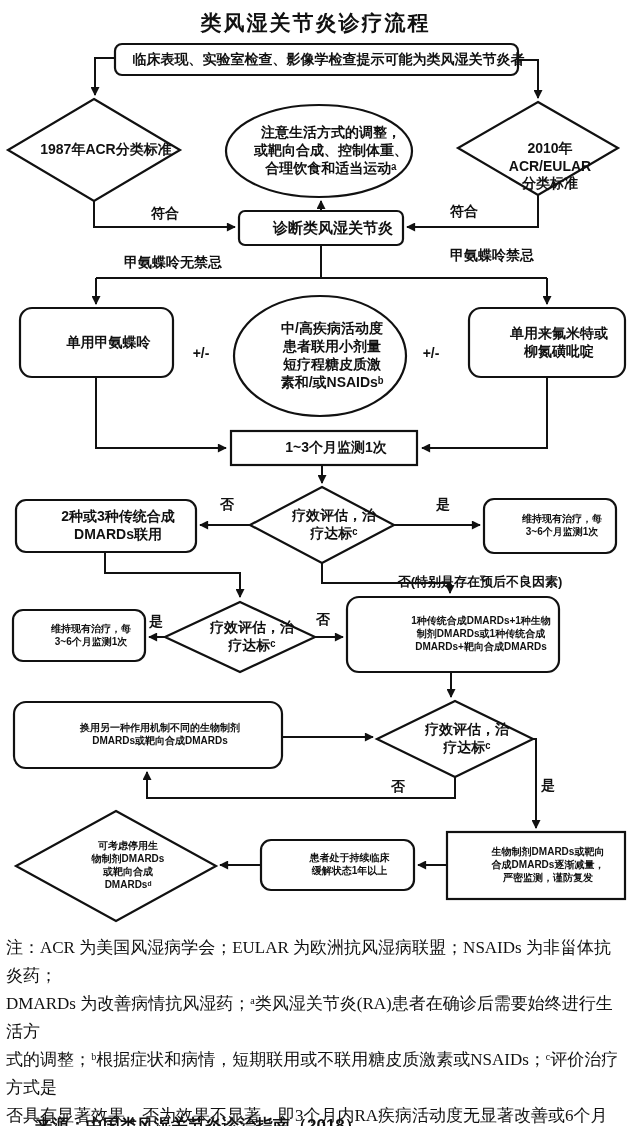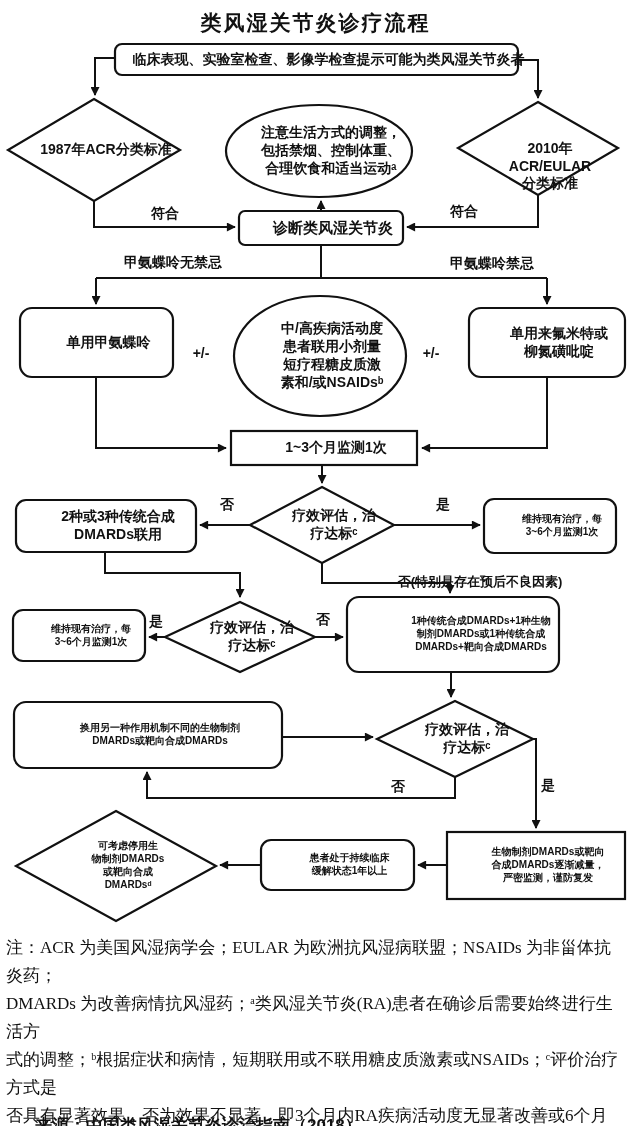--- a/index.html
+++ b/index.html
@@ -89,21 +89,21 @@
     <path class="edge" d="M533,739 H536 V828"></path>
     <path class="edge" d="M447,865 H418"></path>
     <path class="edge" d="M261,865 H220"></path>
   </svg>
 
   <div class="title">类风湿关节炎诊疗流程</div>
 
   <div class="lbl" style="left:115px;top:44px;width:403px;height:31px;">临床表现、实验室检查、影像学检查提示可能为类风湿关节炎者</div>
   <div class="lbl" style="left:8px;top:99px;width:172px;height:102px;">1987年ACR分类标准</div>
   <div class="lbl" style="left:226px;top:105px;width:186px;height:92px;">注意生活方式的调整，
-包括禁烟、控制体重、
+或靶向合成、控制体重、
 合理饮食和适当运动ᵃ</div>
   <div class="lbl" style="left:458px;top:120px;width:160px;height:93px;">2010年
 ACR/EULAR
 分类标准</div>
   <div class="lbl" style="left:239px;top:211px;width:164px;height:34px;font-size:15px;">诊断类风湿关节炎</div>
   <div class="lbl" style="left:20px;top:308px;width:153px;height:69px;">单用甲氨蝶呤</div>
   <div class="lbl" style="left:233px;top:296px;width:174px;height:120px;">中/高疾病活动度
 患者联用小剂量
 短疗程糖皮质激
 素和/或NSAIDsᵇ</div>
@@ -133,21 +133,21 @@
   <div class="lbl sm" style="left:261px;top:840px;width:153px;height:50px;">患者处于持续临床
 缓解状态1年以上</div>
   <div class="lbl sm" style="left:16px;top:811px;width:200px;height:110px;">可考虑停用生
 物制剂DMARDs
 或靶向合成
 DMARDsᵈ</div>
 
   <div class="elbl" style="left:165px;top:214px;">符合</div>
   <div class="elbl" style="left:464px;top:212px;">符合</div>
   <div class="elbl" style="left:173px;top:263px;">甲氨蝶呤无禁忌</div>
-  <div class="elbl" style="left:492px;top:264px;">甲氨蝶呤禁忌</div>
+  <div class="elbl" style="left:492px;top:256px;">甲氨蝶呤禁忌</div>
   <div class="elbl" style="left:201px;top:353px;">+/-</div>
   <div class="elbl" style="left:431px;top:353px;">+/-</div>
   <div class="elbl" style="left:227px;top:505px;">否</div>
   <div class="elbl" style="left:443px;top:505px;">是</div>
   <div class="elbl" style="left:480px;top:582px;font-size:13px;">否(特别是存在预后不良因素)</div>
   <div class="elbl" style="left:156px;top:622px;">是</div>
   <div class="elbl" style="left:323px;top:620px;">否</div>
   <div class="elbl" style="left:398px;top:787px;">否</div>
   <div class="elbl" style="left:548px;top:786px;">是</div>
 

